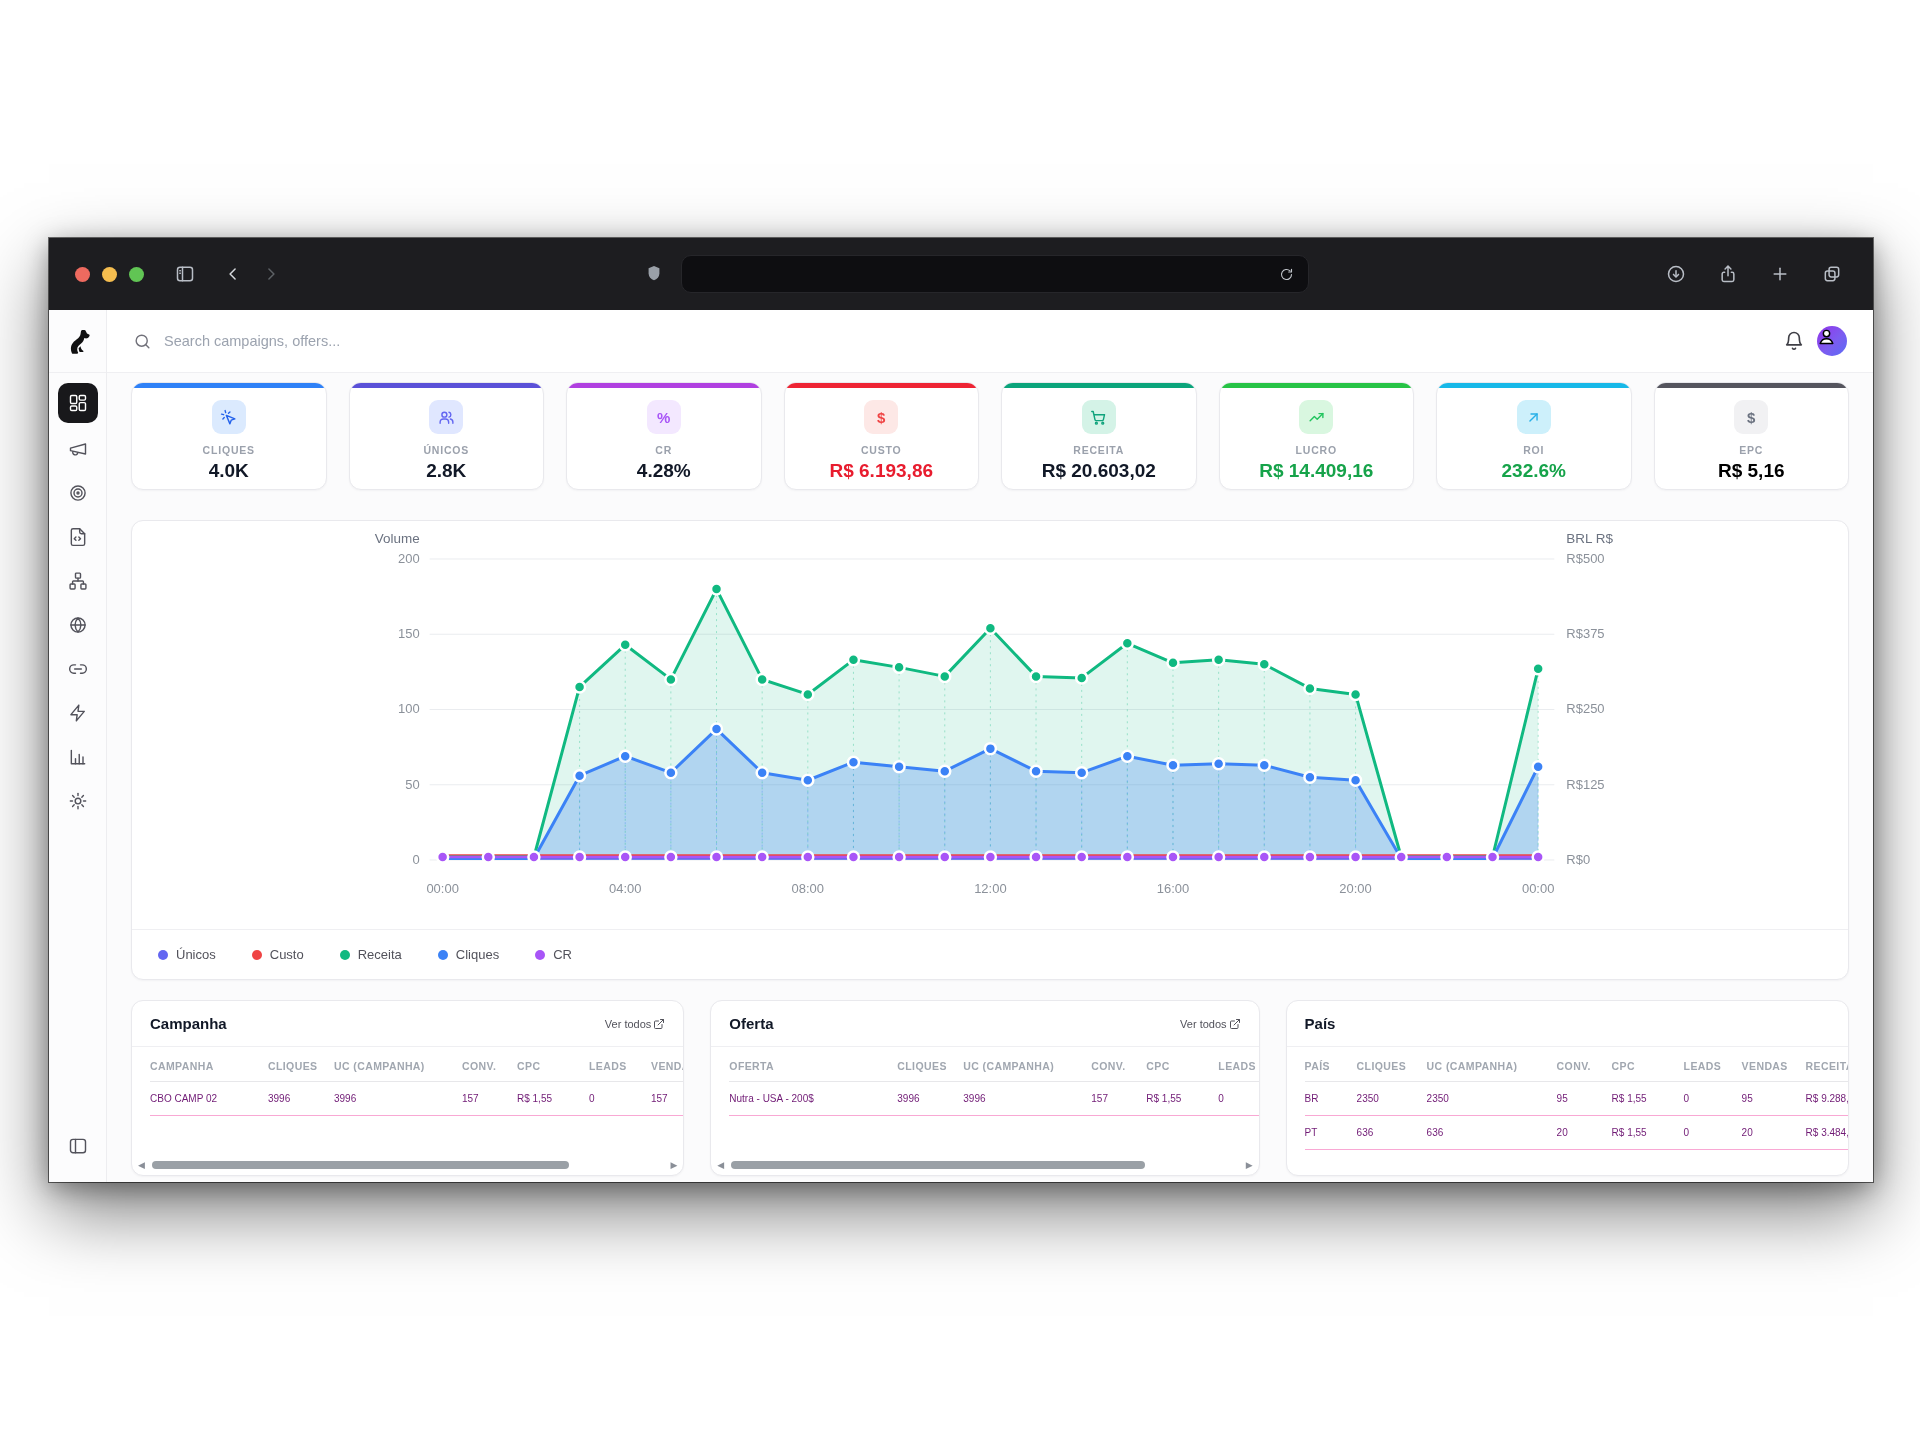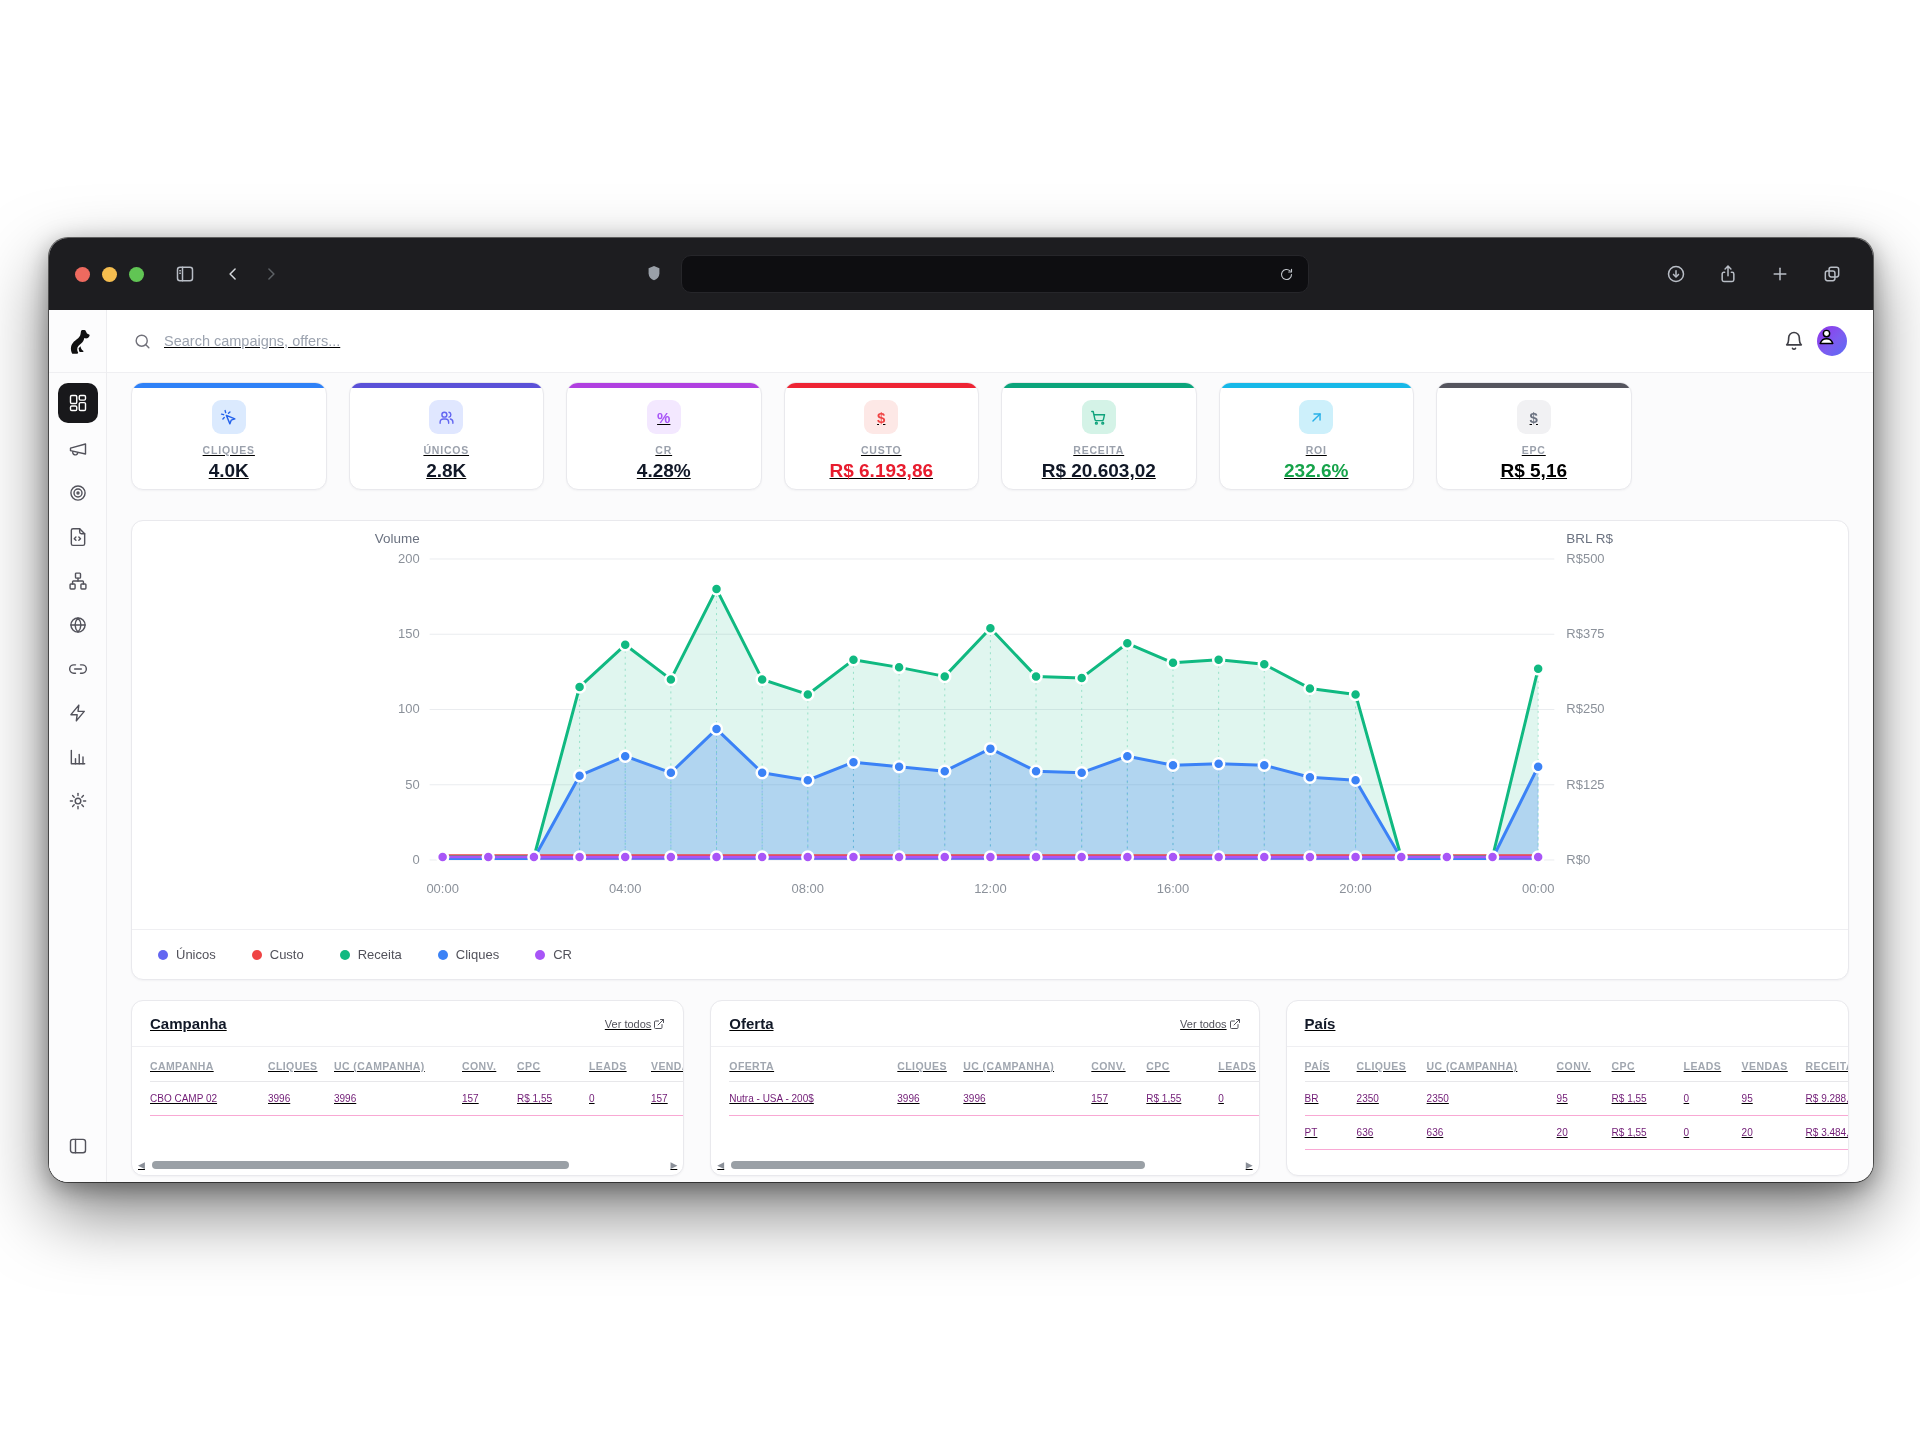--- a/index.html
+++ b/index.html
@@ -1,21 +1,21 @@
 <!DOCTYPE html>
 <html><head>
 <meta charset="utf-8">
 <style>
   * { box-sizing: border-box; margin: 0; padding: 0; }
   html,body { width:1920px; height:1440px; background:#ffffff; font-family:"Liberation Sans", sans-serif; }
   .canvas { position:relative; width:1920px; height:1440px; background:#fff; overflow:hidden; }
 
   .window { position:absolute; left:49px; top:238px; width:1824px; height:944px;
-    border-radius:19px; overflow:hidden; background:#fff;
-    box-shadow:0 30px 70px rgba(0,0,0,.5), 0 6px 24px rgba(0,0,0,.35), 0 0 0 1px rgba(0,0,0,.55);text-decoration:underline; }
+    border-radius:0; overflow:hidden; background:#fff;
+    box-shadow:0 30px 70px rgba(0,0,0,.5), 0 6px 24px rgba(0,0,0,.35), 0 0 0 1px rgba(0,0,0,.55); }
 
   
   .titlebar { height:72px; background:#1d1d20; display:flex; align-items:center; padding:0 26px; }
   .lights { display:flex; gap:12px; }
   .light { width:15px; height:15px; border-radius:50%; }
   .light.red{ background:#ee6a5f; } .light.yellow{ background:#f5bd4f; } .light.green{ background:#61c554; }
   .tb-icon { display:inline-flex; align-items:center; justify-content:center; width:30px; height:30px; color:#b9bec6; }
   .tb-icon svg { width:20px; height:20px; stroke:currentColor; fill:none; stroke-width:1.8; stroke-linecap:round; stroke-linejoin:round; }
   .tb-icon.dim { color:#5d6165; }
   .tb-spacer { flex:1; }
@@ -332,20 +332,31 @@
                 <div class="kpi-accent" style="background:#0ba47b"></div>
                 <div class="kpi-chip" style="background:#d4f3e7;color:#10a37c">
                   <svg viewBox="0 0 24 24">
                     <circle cx="9" cy="20" r="1.3"></circle>
                     <circle cx="18" cy="20" r="1.3"></circle>
                     <path d="M2.5 3.5h2l2.5 11.5a1.8 1.8 0 0 0 1.8 1.4h8.3a1.8 1.8 0 0 0 1.8-1.4l1.6-7H6"></path>
                   </svg>
                 </div>
                 <div class="kpi-label">RECEITA</div>
                 <div class="kpi-value" style="color:#111827">R$ 20.603,02</div>
+              </div>
+              <div class="kpi-card">
+                <div class="kpi-accent" style="background:#27c346"></div>
+                <div class="kpi-chip" style="background:#d9f7e0;color:#22c55e">
+                  <svg viewBox="0 0 24 24">
+                    <path d="m3 16.5 6-6 4 4L21 6.5"></path>
+                    <path d="M15.5 6.5H21V12"></path>
+                  </svg>
+                </div>
+                <div class="kpi-label">LUCRO</div>
+                <div class="kpi-value" style="color:#16a34a">R$ 14.409,16</div>
               </div>
               <div class="kpi-card">
                 <div class="kpi-accent" style="background:#17b8e8"></div>
                 <div class="kpi-chip" style="background:#cdf0fb;color:#27b0e8">
                   <svg viewBox="0 0 24 24">
                     <path d="M7 17 17 7"></path>
                     <path d="M8.5 7H17v8.5"></path>
                   </svg>
                 </div>
                 <div class="kpi-label">ROI</div>

